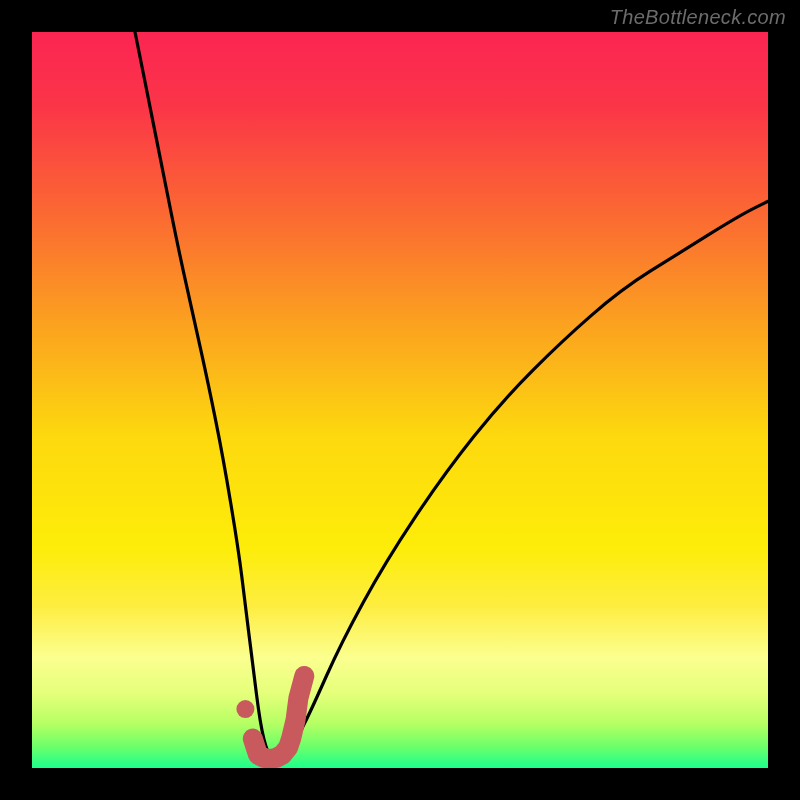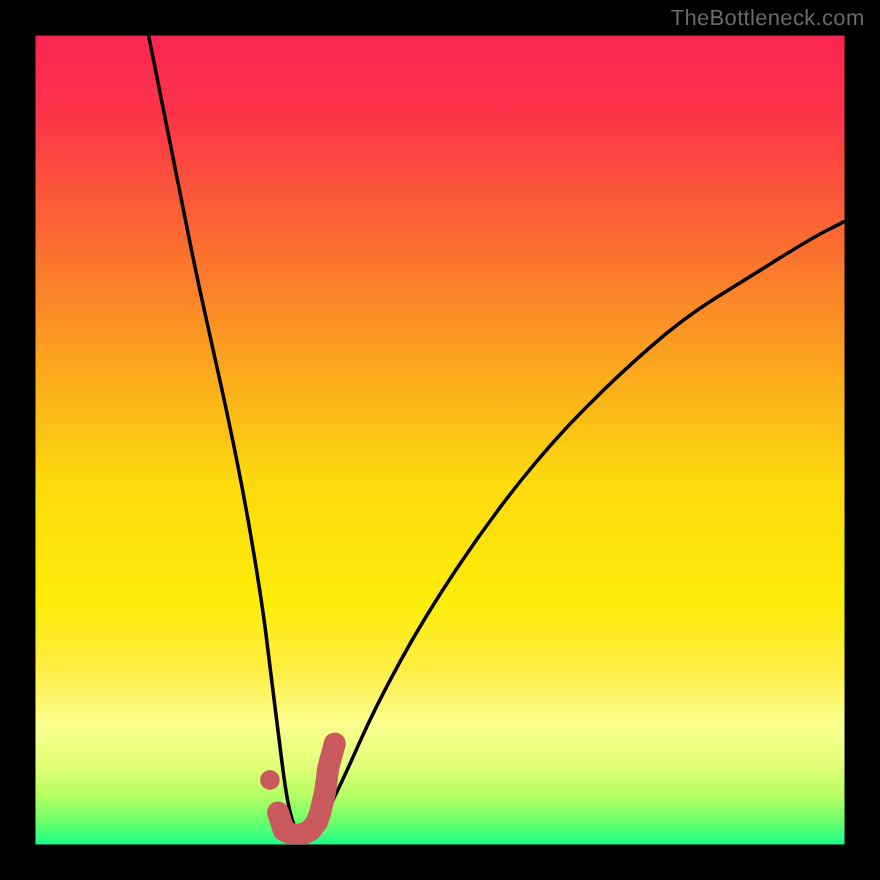--- a/index.html
+++ b/index.html
@@ -11,20 +11,21 @@
     overflow: hidden;
     font-family: Arial, Helvetica, sans-serif;
   }
   .frame {
     position: absolute;
     left: 0;
     top: 0;
     width: 800px;
     height: 800px;
     background: #000000;
+    font-style: italic;
   }
   .plot-area {
     position: absolute;
     left: 32px;
     top: 32px;
     width: 736px;
     height: 736px;
     overflow: hidden;
   }
   

